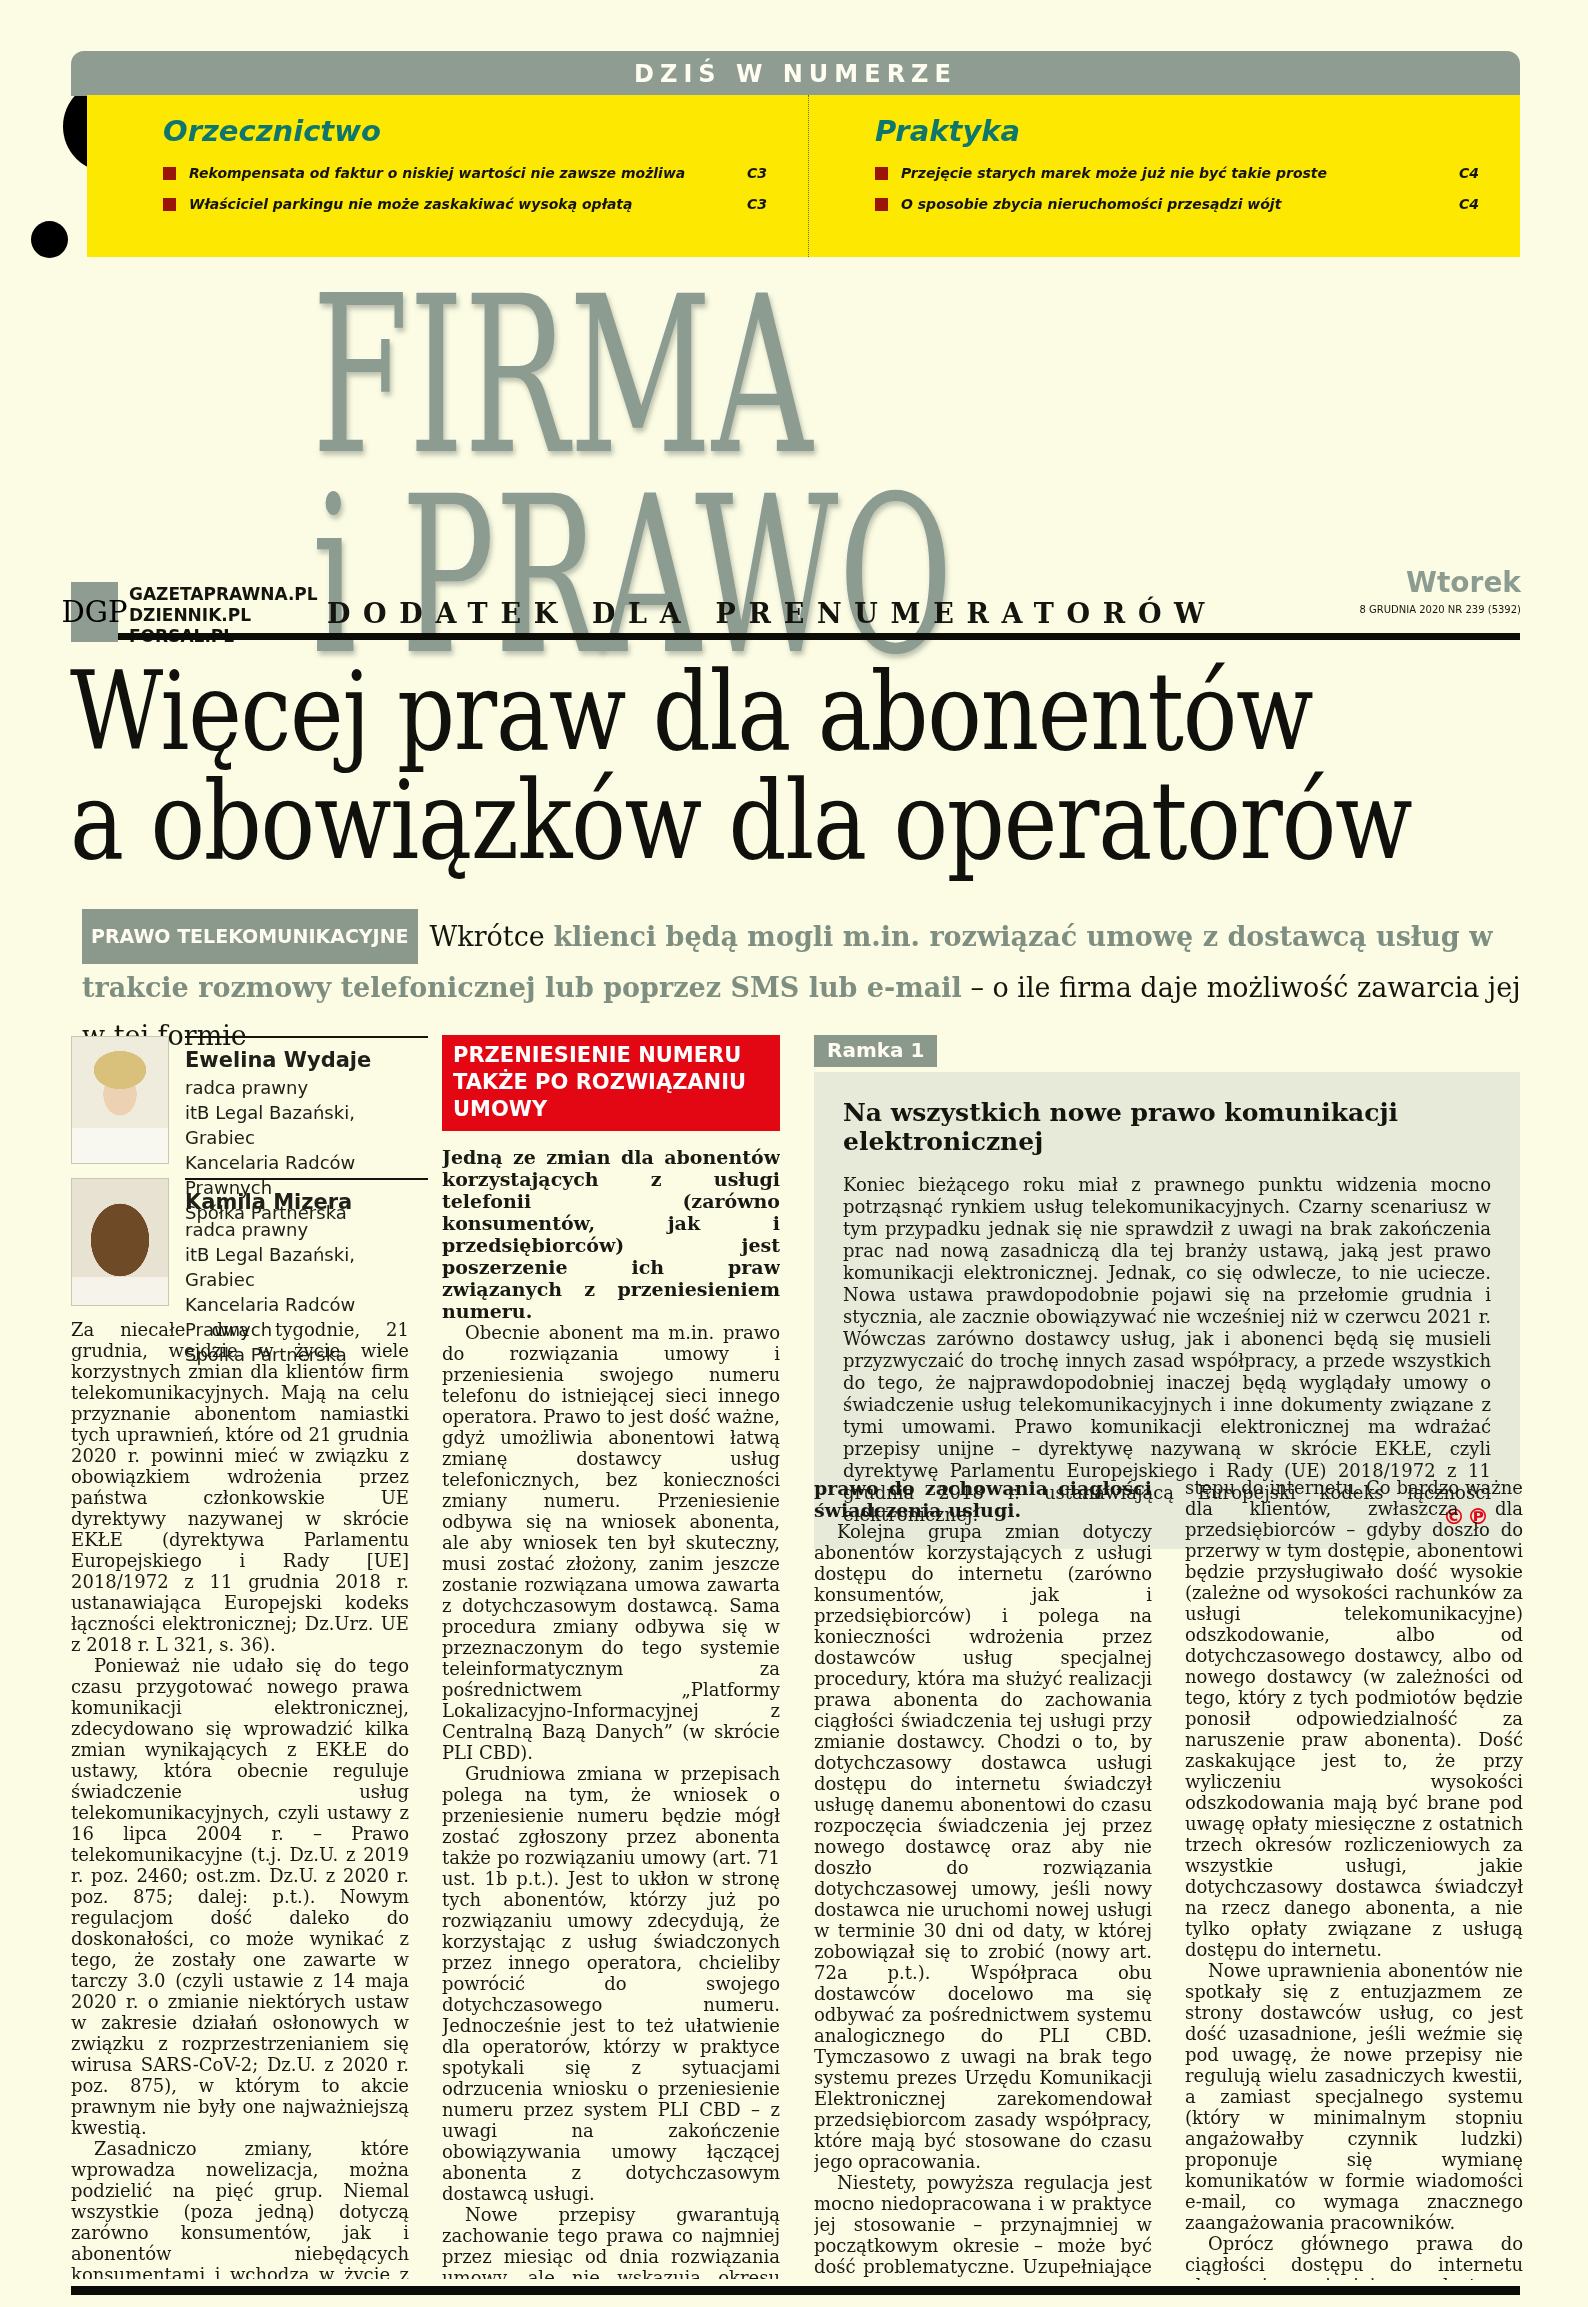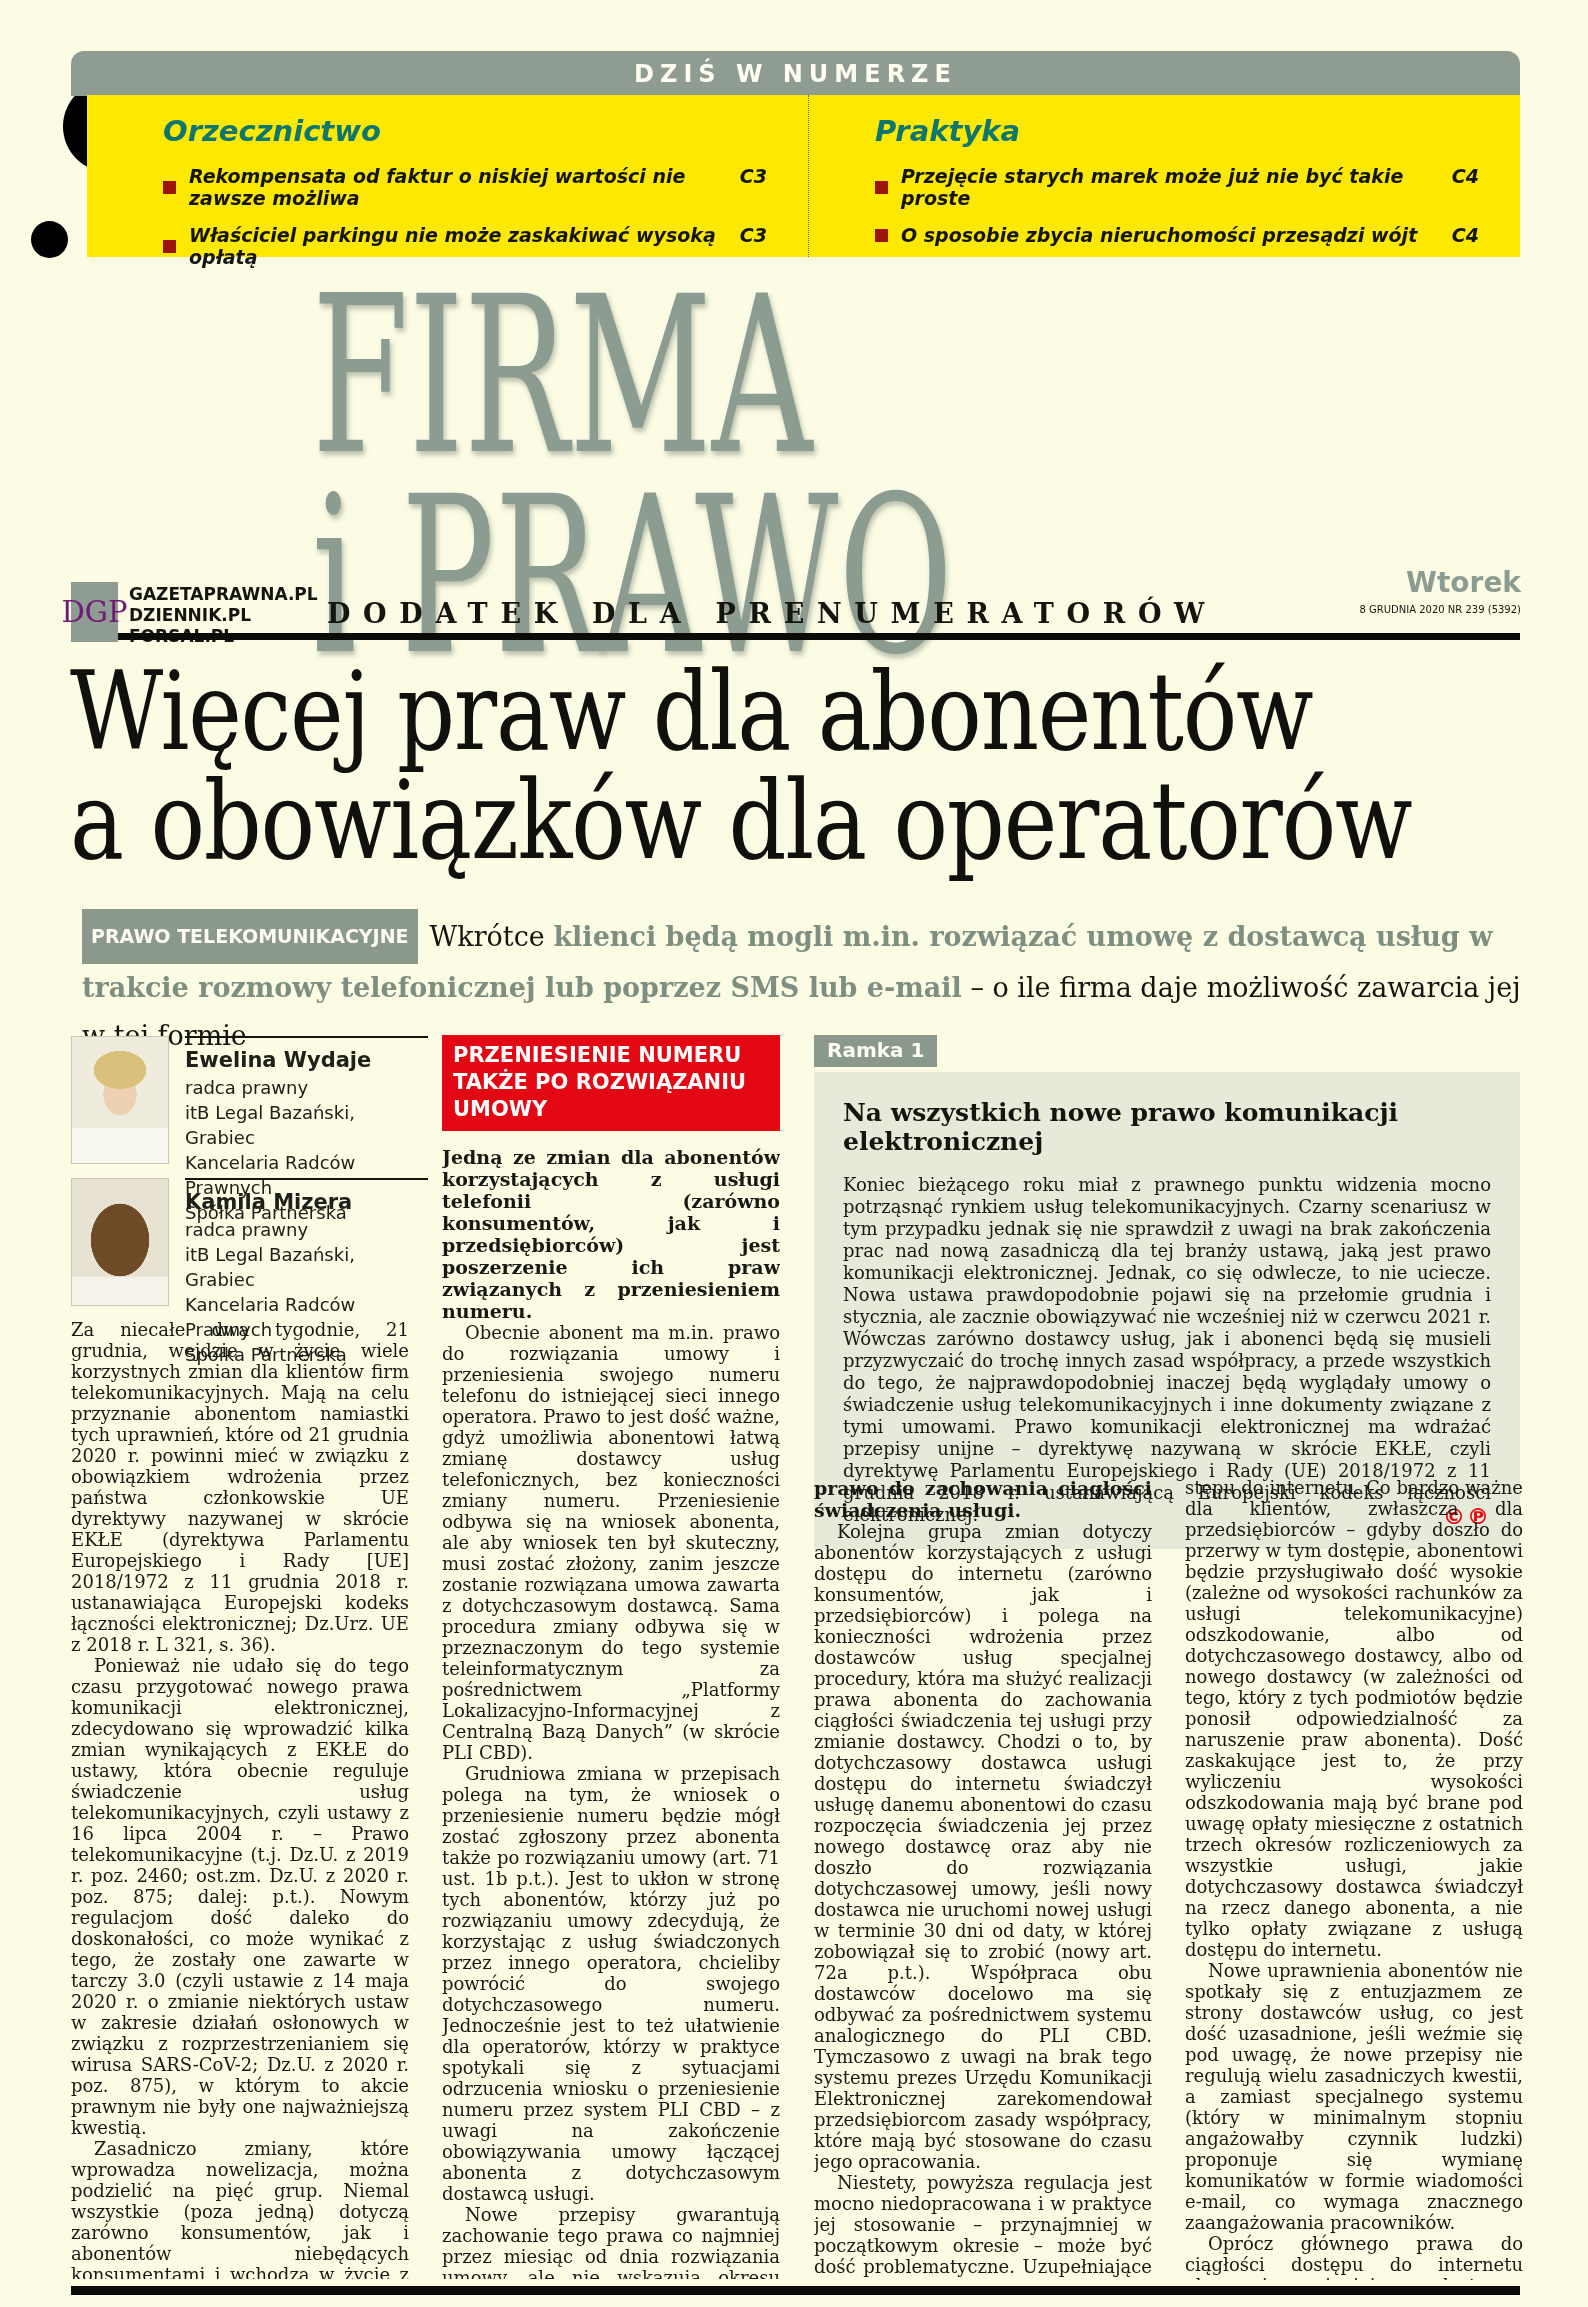--- a/index.html
+++ b/index.html
@@ -13,33 +13,33 @@
   .indexbar span{color:#fffdf0;font-family:"DejaVu Sans","Liberation Sans",sans-serif;
                  font-weight:bold;font-size:24px;letter-spacing:6px;}
   .deco-circle{left:63px;top:81px;width:91px;height:91px;background:#000;border-radius:50%;z-index:1;}
   .deco-circle2{left:31px;top:221px;width:37px;height:37px;background:#000;border-radius:50%;z-index:1;}
   .indexbox{left:87px;top:95px;width:1433px;height:162px;background:#fce800;z-index:3;display:flex;}
   .idx-col{flex:1;padding:19px 41px 15px 76px;box-sizing:border-box;}
   .idx-col.second{border-left:1.5px dotted #6e6e3c;padding-left:66px;}
   .idx-head{font-family:"DejaVu Sans","Liberation Sans",sans-serif;font-style:italic;font-weight:bold;
             font-size:29px;color:#0f766e;margin:0 0 17px 0;}
   .idx-item{display:flex;align-items:baseline;font-family:"DejaVu Sans","Liberation Sans",sans-serif;
-            font-style:italic;font-weight:bold;font-size:19px;color:#15150f;margin-top:15px;}
+            font-style:italic;font-weight:bold;font-size:14px;color:#15150f;margin-top:15px;}
   .sq{flex:none;width:13px;height:13px;background:#9b1408;margin-right:13px;align-self:center;}
   .idx-item .it{flex:1;padding-right:15px;}
   .idx-item .pg{flex:none;}
 
   
   .mast{font-family:"DejaVu Serif","Liberation Serif",serif;color:#8d9c90;font-weight:normal;
         transform-origin:left top;white-space:nowrap;z-index:0;
         text-shadow:3px 4px 7px rgba(110,120,110,0.45), -1px -1px 0 rgba(255,255,255,0.55);}
   .mast1{left:312px;top:274px;font-size:218px;line-height:203px;transform:scaleX(0.64);}
   .mast2{left:312px;top:474px;font-size:218px;line-height:203px;transform:scaleX(0.64);}
   .mast-sub{left:327px;top:598px;font-weight:bold;font-size:27px;letter-spacing:12.7px;color:#15150f;white-space:nowrap;}
-  .dgp-sq{left:71px;top:582px;width:47px;height:60px;background:#8f9c92;color:#701a75;
+  .dgp-sq{left:71px;top:582px;width:47px;height:60px;background:#8f9c92;color:#000000;
           display:flex;align-items:center;justify-content:center;font-size:29px;}
   .brand-urls{left:129px;top:584px;font-family:"DejaVu Sans","Liberation Sans",sans-serif;
               font-weight:bold;font-size:17px;line-height:21px;color:#15150f;}
   .day{left:1167px;top:566px;width:354px;text-align:right;color:#8d9c90;
        font-family:"DejaVu Sans","Liberation Sans",sans-serif;font-weight:bold;font-size:28px;}
   .issue{left:1167px;top:604px;width:354px;text-align:right;color:#15150f;
          font-family:"DejaVu Sans","Liberation Sans",sans-serif;font-size:10px;}
   .mast-rule{left:118px;top:633px;width:1402px;height:7px;background:#0b0b08;}
 
   

